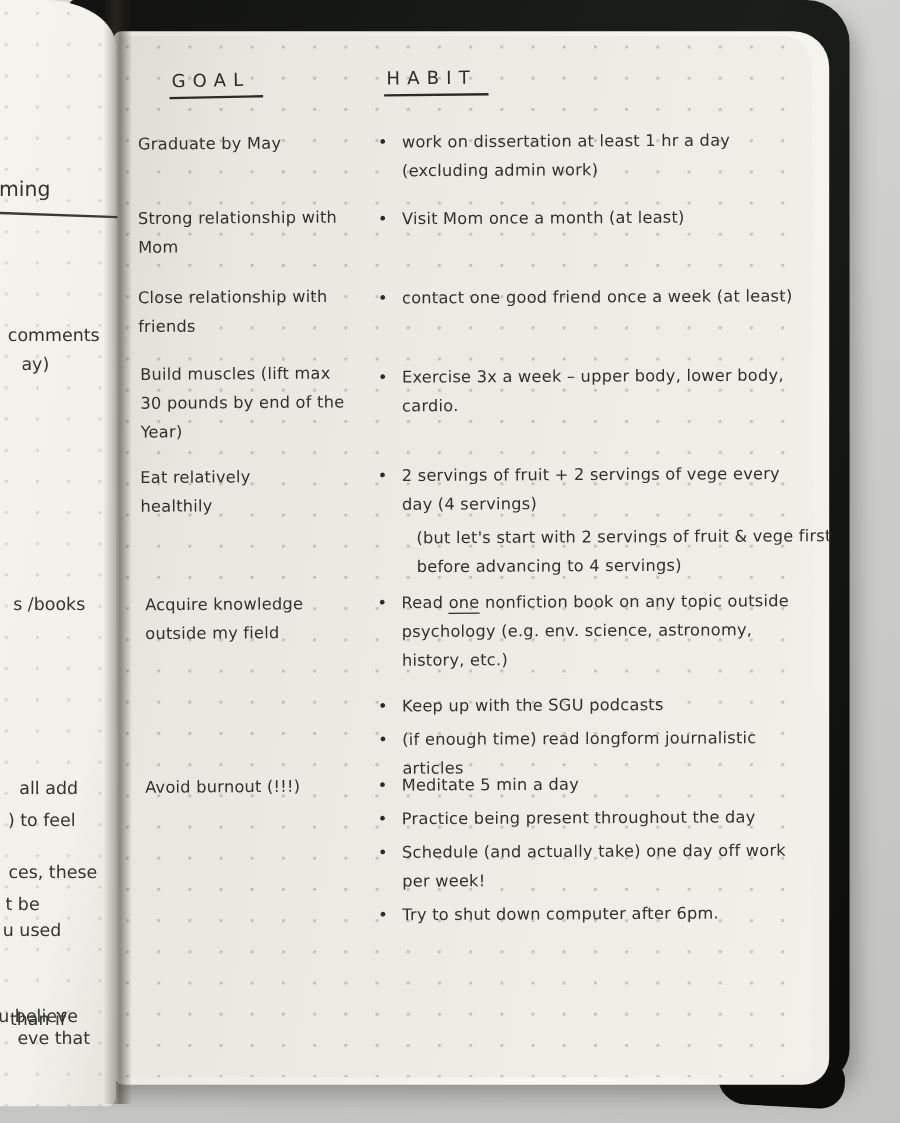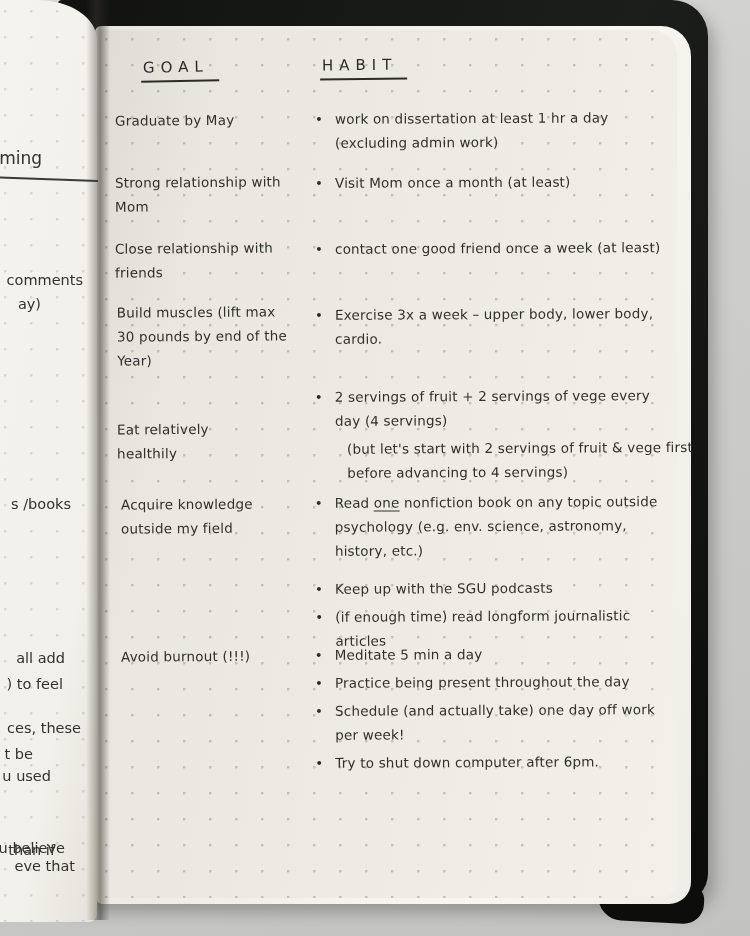--- a/index.html
+++ b/index.html
@@ -91,21 +91,21 @@
   <div class="goal-cell hw" style="left:20px;top:206px;">Close relationship with friends</div>
   <div class="habit-cell hw" style="left:218px;top:206px;">
     <div class="habit-item"><span>contact one good friend once a week (at least)</span></div>
   </div>
 
   <div class="goal-cell hw" style="left:22px;top:270px;width:175px;">Build muscles (lift max 30 pounds by end of the Year)</div>
   <div class="habit-cell hw" style="left:218px;top:272px;">
     <div class="habit-item"><span>Exercise 3x a week – upper body, lower body, cardio.</span></div>
   </div>
 
-  <div class="goal-cell hw" style="left:22px;top:356px;width:140px;margin-top:31px;">Eat relatively healthily</div>
+  <div class="goal-cell hw" style="left:22px;top:356px;width:140px;">Eat relatively healthily</div>
   <div class="habit-cell hw" style="left:218px;top:354px;">
     <div class="habit-item"><span>2 servings of fruit + 2 servings of vege every day (4 servings)</span></div>
     <div class="habit-note">(but let's start with 2 servings of fruit &amp; vege first before advancing to 4 servings)</div>
   </div>
 
   <div class="goal-cell hw" style="left:26px;top:462px;width:165px;">Acquire knowledge outside my field</div>
   <div class="habit-cell hw" style="left:218px;top:460px;">
     <div class="habit-item gap-lg">
       <span>Read </span><span class="u">one</span><span> nonfiction book on any topic outside psychology (e.g. env. science, astronomy, history, etc.)</span>
     </div>

